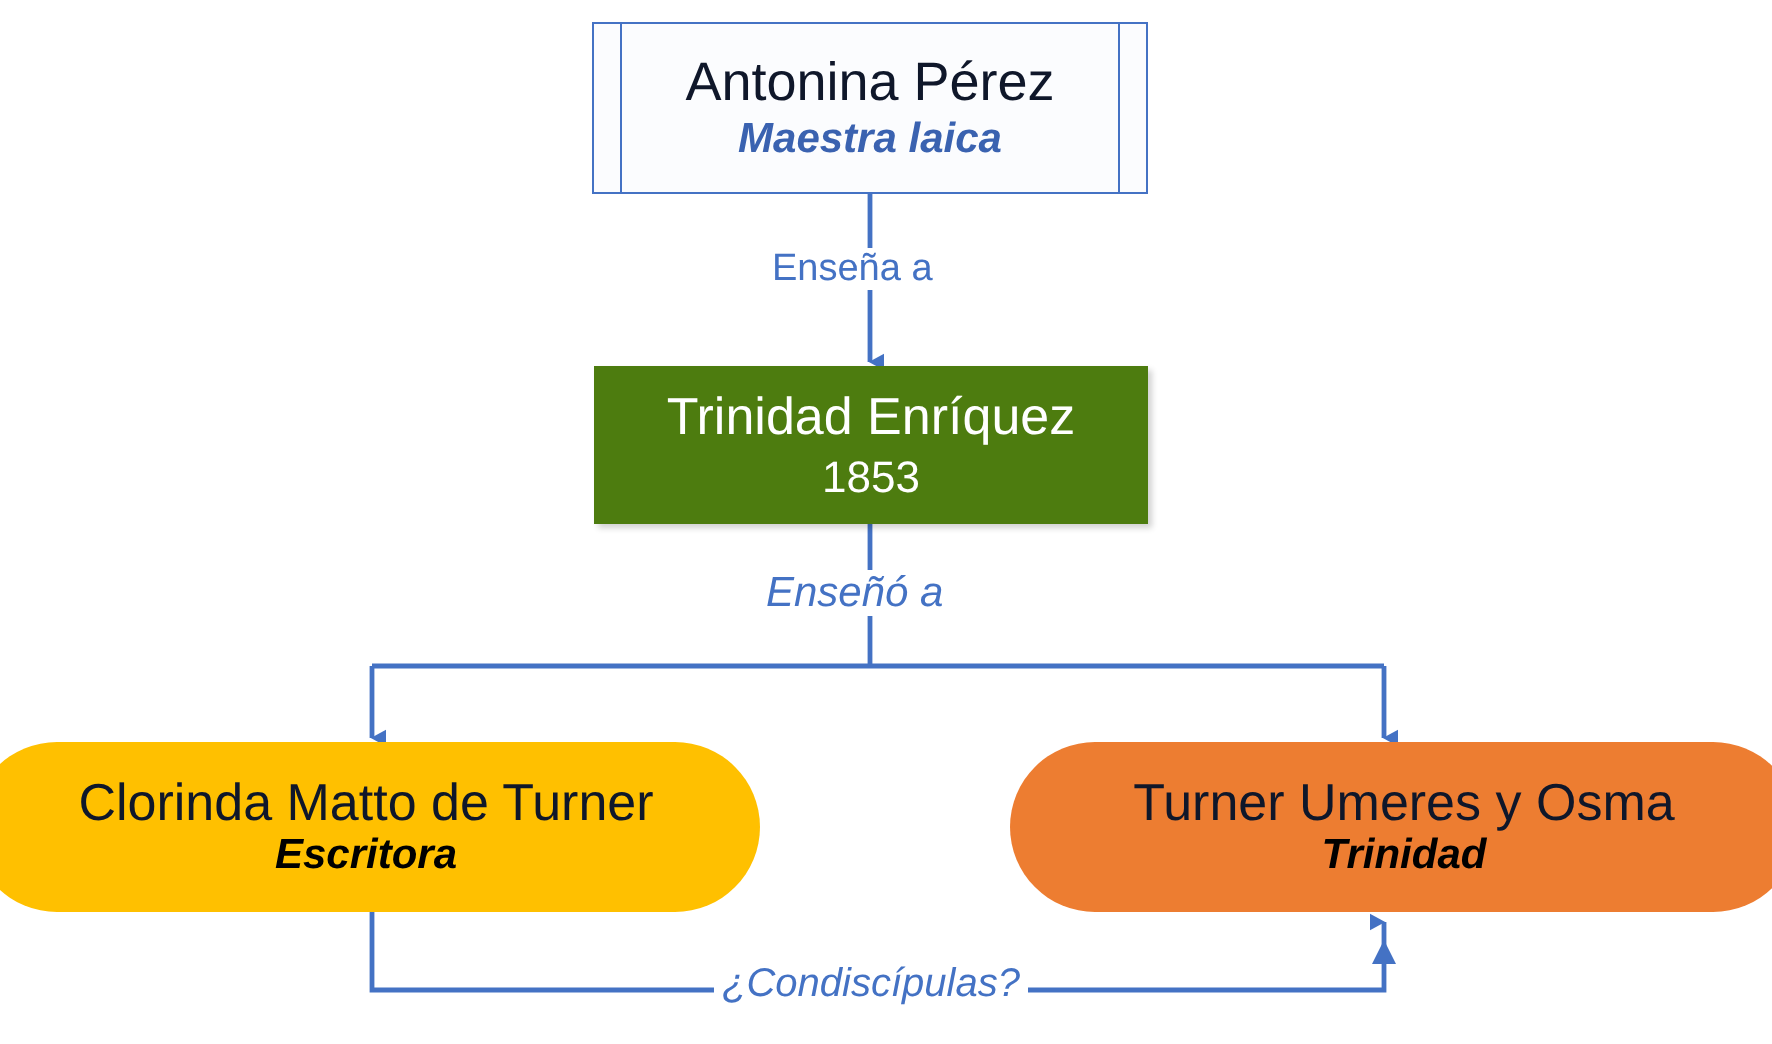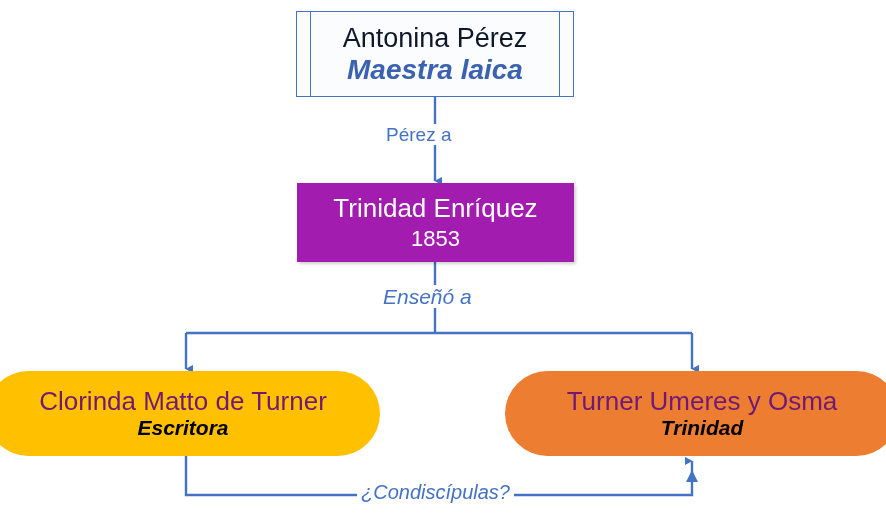--- a/index.html
+++ b/index.html
@@ -65,52 +65,52 @@
   #node-antonina .frame-line.left  { left: 13px; }
   #node-antonina .frame-line.right { right: 13px; }
   #node-antonina .node-title {
     color: #0f172a;
     font-size: 27px;
     font-weight: 400;
     margin-bottom: 3px;
   }
   #node-antonina .node-sub {
     color: #3A62B0;
-    font-size: 28px;
+    font-size: 21px;
     font-weight: 700;
   }
 
   
   #node-trinidad {
     left: 297px;
     top: 183px;
     width: 277px;
     height: 79px;
-    background: #a21caf;
+    background: #4d7c0f;
     box-shadow: 2px 2px 3px rgba(0,0,0,0.18);
   }
   #node-trinidad .node-title {
     color: #FFFFFF;
     font-size: 26px;
     font-weight: 400;
     margin-bottom: 4px;
   }
   #node-trinidad .node-sub {
     color: #FFFFFF;
     font-size: 22px;
     font-style: normal;
     font-weight: 400;
   }
 
   
   .pill {
     border-radius: 60px;
   }
   .pill .node-title {
-    color: #701a75;
+    color: #0f172a;
     font-size: 26px;
     font-weight: 400;
     margin-bottom: 2px;
   }
   .pill .node-sub {
     color: #000000;
     font-size: 21px;
     font-weight: 700;
   }
   #node-clorinda {
@@ -206,17 +206,17 @@
   <div class="node pill" id="node-clorinda">
     <div class="node-title">Clorinda Matto de Turner</div>
     <div class="node-sub">Escritora</div>
   </div>
 
   <div class="node pill" id="node-julia">
     <div class="node-title">Turner Umeres y Osma</div>
     <div class="node-sub">Trinidad</div>
   </div>
 
-  <div class="edge-label" id="label-ensena-a">Pérez a</div>
+  <div class="edge-label" id="label-ensena-a">Enseña a</div>
   <div class="edge-label" id="label-condiscipulas">¿Condiscípulas?</div>
   <div class="edge-label" id="label-enseno-a">Enseñó a</div>
 
 </div>
 
 </body></html>

